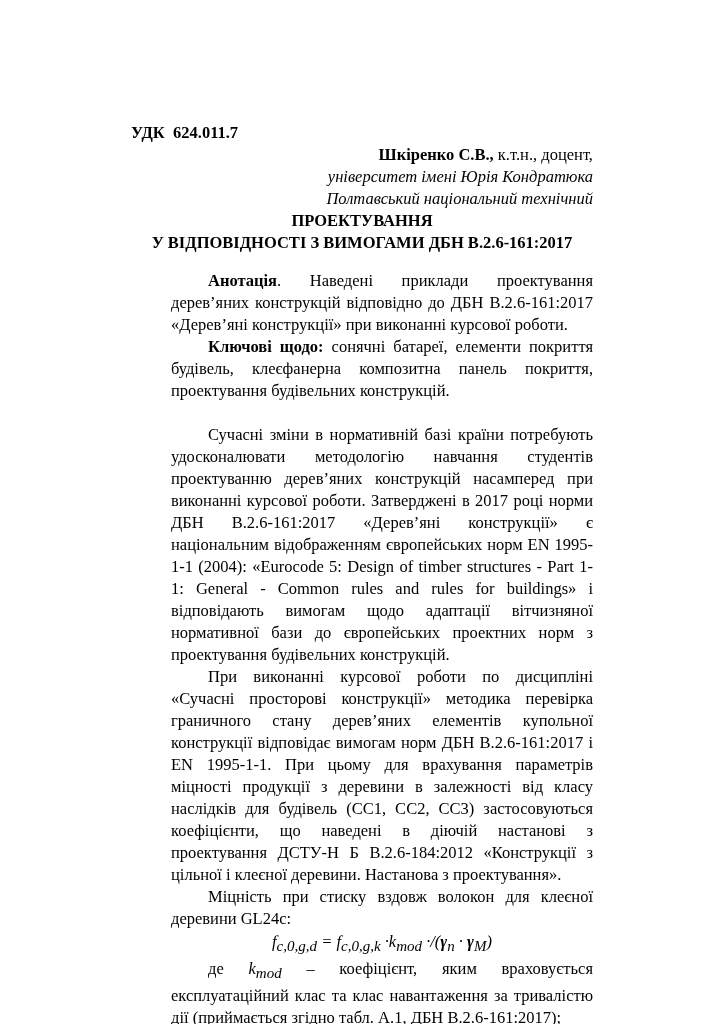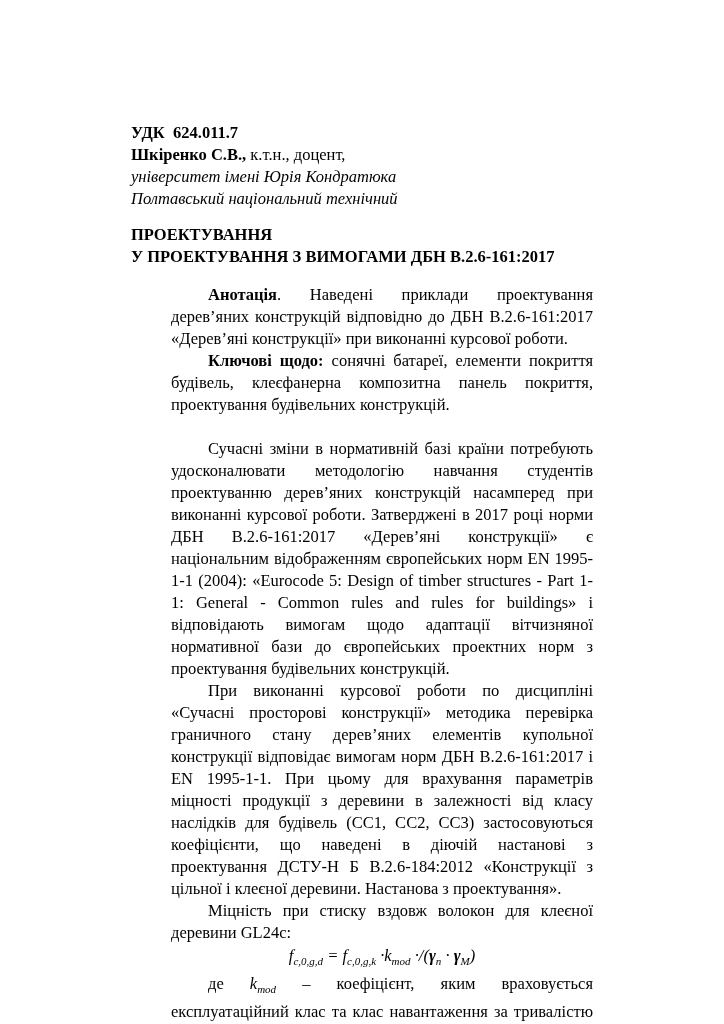--- a/index.html
+++ b/index.html
@@ -13,55 +13,55 @@
     font-family: Liberation Serif, serif;
     font-size: 16.5px;
     line-height: 22px;
     box-sizing: border-box;
     padding: 122px 79px 0 79px;
     overflow: hidden;
   }
   .b { font-weight: bold; }
   .i { font-style: italic; }
   .udc { font-weight: bold; white-space: pre-wrap; }
-  .byline { }
+  .byline { text-align: right; }
   .byline-line { line-height: 22px; }
-  .title { font-weight: bold; margin-top: 14px; }
+  .title { text-align: center; font-weight: bold; }
   .title div { line-height: 22px; }
   .body-block { margin-top: 16px; margin-left: 40px; }
   .para {
     margin: 0;
     text-align: justify;
     text-indent: 37px;
   }
   .gap-before { margin-top: 22px; }
   .formula {
     text-align: center;
     font-style: italic;
     line-height: 24px;
   }
-  .formula sub, .para sub { font-size: 11px; }
+  .formula sub, .para sub { font-size: 15px; }
   .para sup, .formula sup { font-size: 11px; }
 </style>
 </head>
 <body>
 
 <div class="page">
 
   <div class="udc">УДК  624.011.7</div>
 
   <div class="byline">
     <div class="byline-line"><span class="b">Шкіренко С.В.,</span><span> к.т.н., доцент,</span></div>
     <div class="byline-line i">університет імені Юрія Кондратюка</div>
     <div class="byline-line i">Полтавський національний технічний</div>
   </div>
 
   <div class="title">
     <div>ПРОЕКТУВАННЯ</div>
-    <div>У ПРОЕКТУВАННЯ З ВИМОГАМИ ДБН В.2.6-161:2017</div>
+    <div>У ВІДПОВІДНОСТІ З ВИМОГАМИ ДБН В.2.6-161:2017</div>
   </div>
 
   <div class="body-block">
 
     <p class="para"><span class="b">Анотація</span><span>. Наведені приклади проектування дерев’яних конструкцій відповідно до ДБН В.2.6-161:2017 «Дерев’яні конструкції» при виконанні курсової роботи.</span></p>
 
     <p class="para"><span class="b">Ключові щодо:</span><span> сонячні батареї, елементи покриття будівель, клеєфанерна композитна панель покриття, проектування будівельних конструкцій.</span></p>
 
     <p class="para gap-before">Сучасні зміни в нормативній базі країни потребують удосконалювати методологію навчання студентів проектуванню дерев’яних конструкцій насамперед при виконанні курсової роботи. Затверджені в 2017 році норми ДБН В.2.6-161:2017 «Дерев’яні конструкції» є національним відображенням європейських норм EN 1995-1-1 (2004): «Eurocode 5: Design of timber structures - Part 1-1: General - Common rules and rules for buildings» і відповідають вимогам щодо адаптації вітчизняної нормативної бази до європейських проектних норм з проектування будівельних конструкцій.</p>
 

